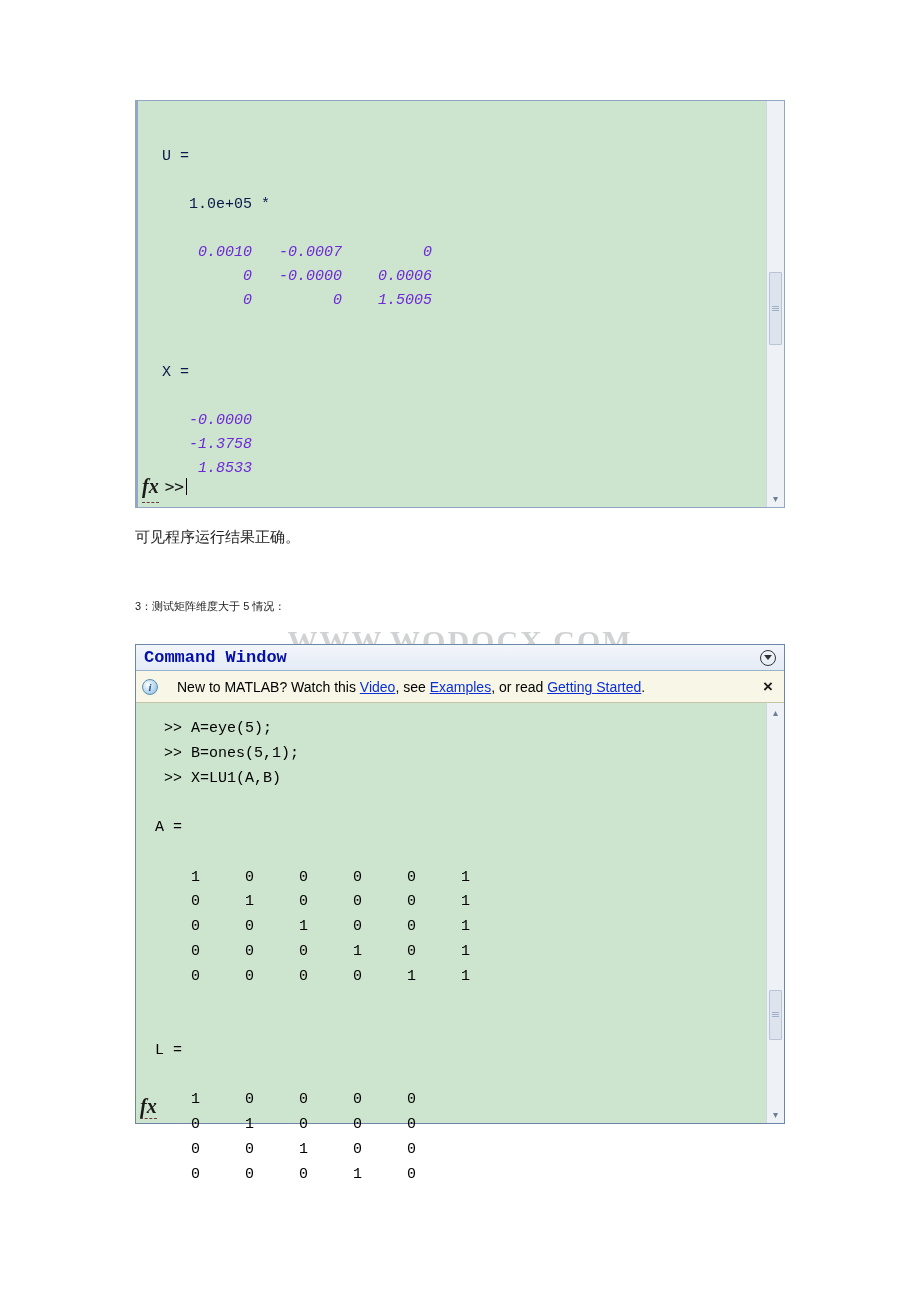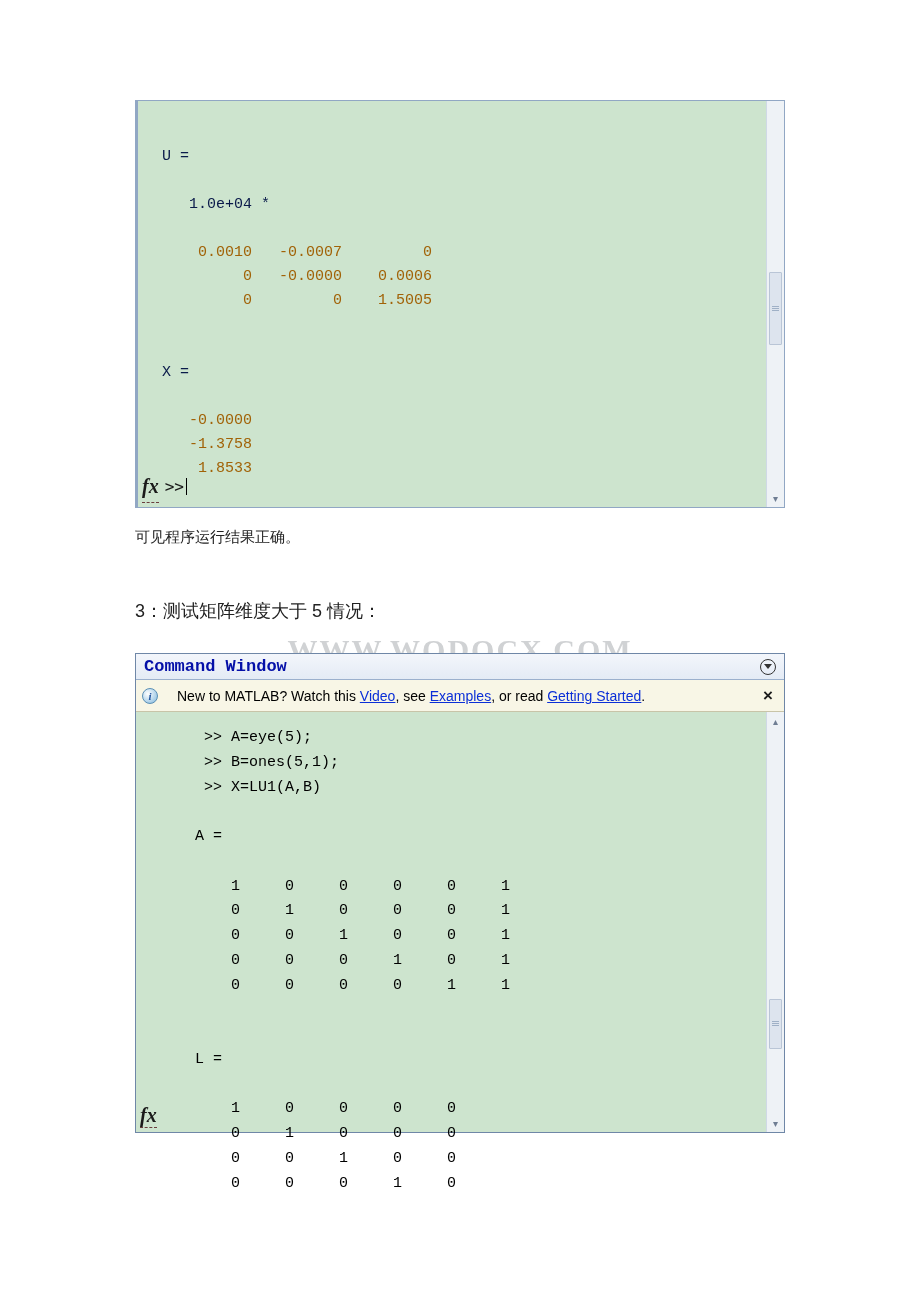--- a/index.html
+++ b/index.html
@@ -24,21 +24,21 @@
     .panel1-content {
       flex: 1;
       padding: 20px 10px 8px 6px;
       font-family: "Courier New", Consolas, monospace;
       font-size: 15px;
       color: #0a1a4a;
       line-height: 1.6;
       white-space: pre;
       position: relative;
     }
-    .panel1-content .num { color: #a16207; }
+    .panel1-content .num { color: #6d28d9; font-style: italic; }
     .fx-row {
       position: absolute;
       bottom: 4px;
       left: 4px;
       display: flex;
       align-items: center;
       gap: 2px;
     }
     .fx {
       font-family: "Times New Roman", serif;
@@ -91,21 +91,21 @@
       align-items: center;
       gap: 1px;
     }
     .thumb-grip span { width: 7px; height: 1px; background: #9fb0c6; }
     .caption {
       font-size: 15px;
       color: #222;
       margin-top: 20px;
     }
     .heading3 {
-      font-size: 18px;
+      font-size: 11px;
       color: #222;
       margin-top: 52px;
       margin-bottom: 10px;
     }
     .watermark {
       color: #d0d2d4;
       font-family: Liberation Serif, serif;
       font-weight: bold;
       font-size: 30px;
       letter-spacing: 2px;
@@ -179,21 +179,20 @@
       min-height: 0;
     }
     .p2-content {
       flex: 1;
       padding: 14px 10px 16px 10px;
       font-family: "Courier New", Consolas, monospace;
       font-size: 15px;
       color: #000;
       line-height: 1.65;
       white-space: pre;
-      margin-left: 40px;
     }
     .fx2 {
       position: absolute;
       bottom: 4px;
       left: 4px;
       font-family: "Times New Roman", serif;
       font-style: italic;
       font-weight: bold;
       font-size: 20px;
       color: #1a1a1a;
@@ -227,21 +226,21 @@
   </style>
 </head>
 <body>
 
 <div class="page">
 
   <div class="panel1">
     <div class="panel1-content">
   <span>U =</span>
 
-     <span>1.0e+04 *</span>
+     <span>1.0e+05 *</span>
 
   <span class="num">    0.0010   -0.0007         0</span>
   <span class="num">         0   -0.0000    0.0006</span>
   <span class="num">         0         0    1.5005</span>
 
 
   <span>X =</span>
 
   <span class="num">   -0.0000</span>
   <span class="num">   -1.3758</span>

